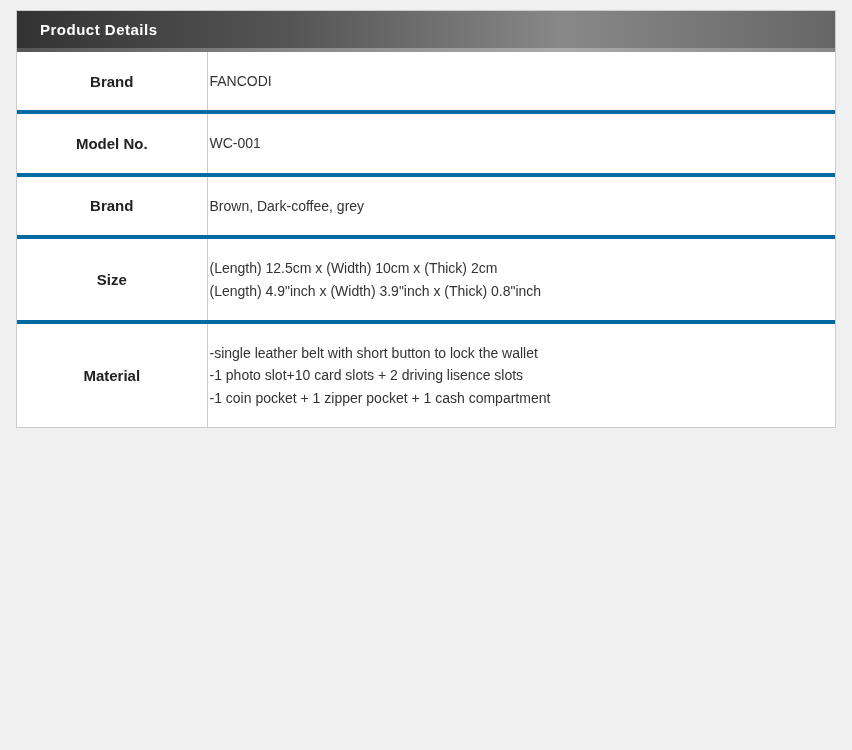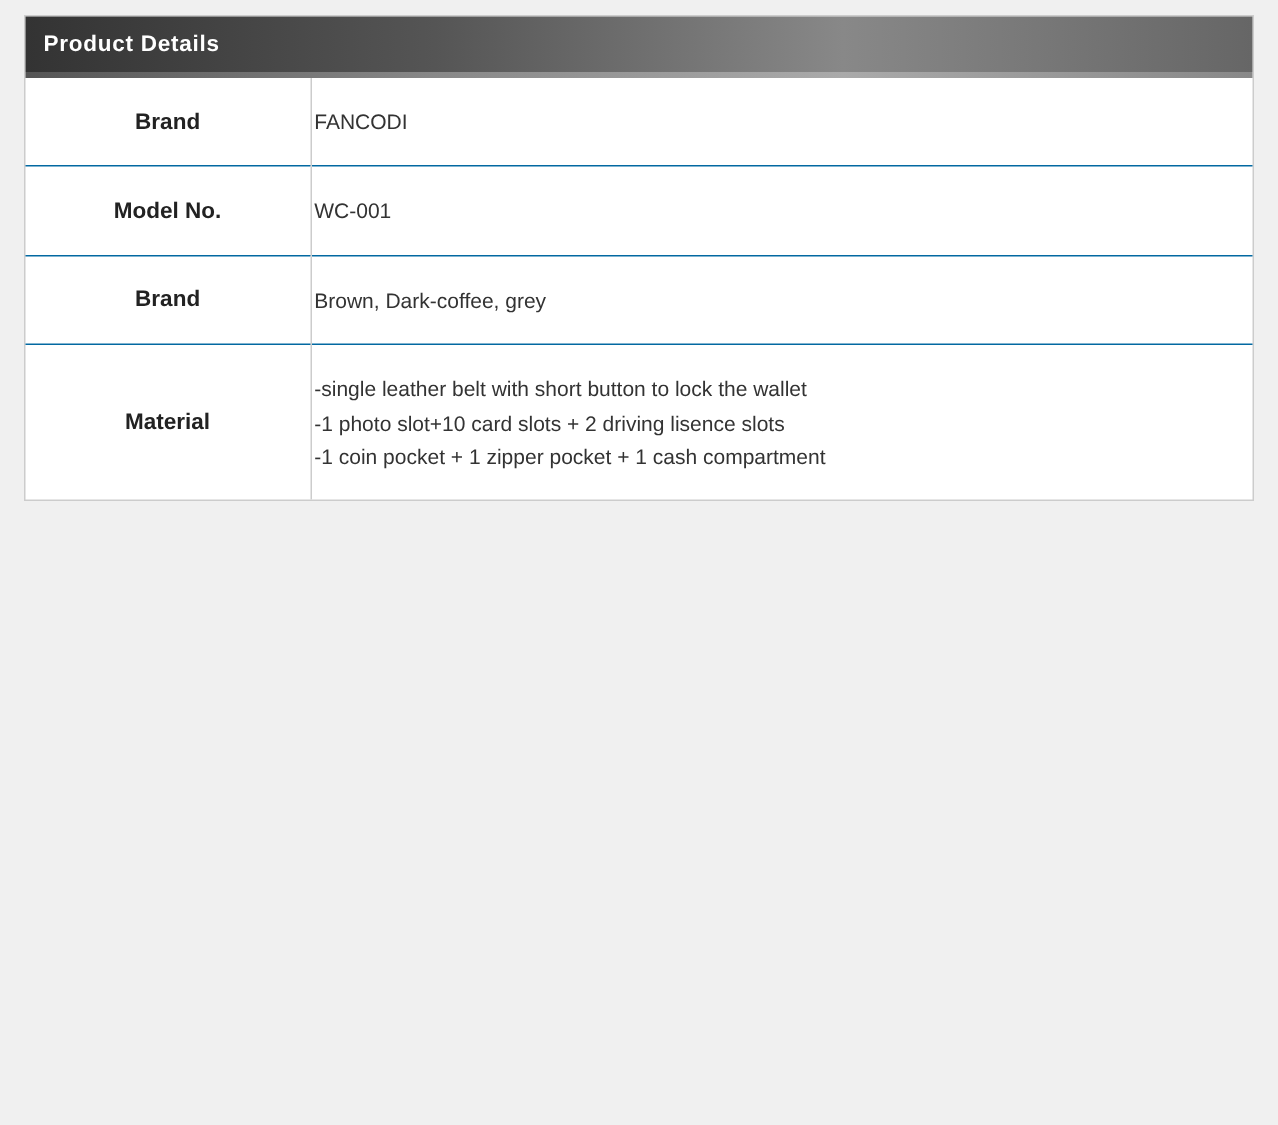--- a/index.html
+++ b/index.html
@@ -20,21 +20,21 @@
     }
 
     .product-details-container {
       width: 820px;
       background: #fff;
       border: 1px solid #ccc;
     }
 
     .product-details-header {
       background: linear-gradient(to right, #333, #555, #888, #666);
-      padding: 10px 12px;
+      padding: 10px 23px;
       display: flex;
       align-items: center;
     }
 
     .product-details-header-title {
       color: #fff;
       font-size: 15px;
       font-weight: bold;
       letter-spacing: 0.5px;
     }
@@ -43,21 +43,21 @@
       height: 4px;
       background: linear-gradient(to right, #555, #888, #aaa, #888);
     }
 
     .details-table {
       width: 100%;
       border-collapse: collapse;
     }
 
     .details-table tr {
-      border-bottom: 1px solid #0369a1;
+      border-bottom: 4px solid #0369a1;
     }
 
     .details-table tr:last-child {
       border-bottom: none;
     }
 
     .label-cell {
       width: 190px;
       padding: 18px 20px;
       text-align: center;
@@ -102,20 +102,27 @@
             <span class="line">WC-001</span>
           </td>
         </tr>
         <tr>
           <td class="label-cell">Brand</td>
           <td class="value-cell">
             <span class="line">Brown, Dark-coffee, grey</span>
           </td>
         </tr>
         <tr>
+          <td class="label-cell">Size</td>
+          <td class="value-cell">
+            <span class="line">(Length) 12.5cm x (Width) 10cm x (Thick) 2cm</span>
+            <span class="line">(Length) 4.9"inch x (Width) 3.9"inch x (Thick) 0.8"inch</span>
+          </td>
+        </tr>
+        <tr>
           <td class="label-cell">Material</td>
           <td class="value-cell">
             <span class="line">-single leather belt with short button to lock the wallet</span>
             <span class="line">-1 photo slot+10 card slots + 2 driving lisence slots</span>
             <span class="line">-1 coin pocket + 1 zipper pocket + 1 cash compartment</span>
           </td>
         </tr>
       </tbody>
   </table>
 </div>

